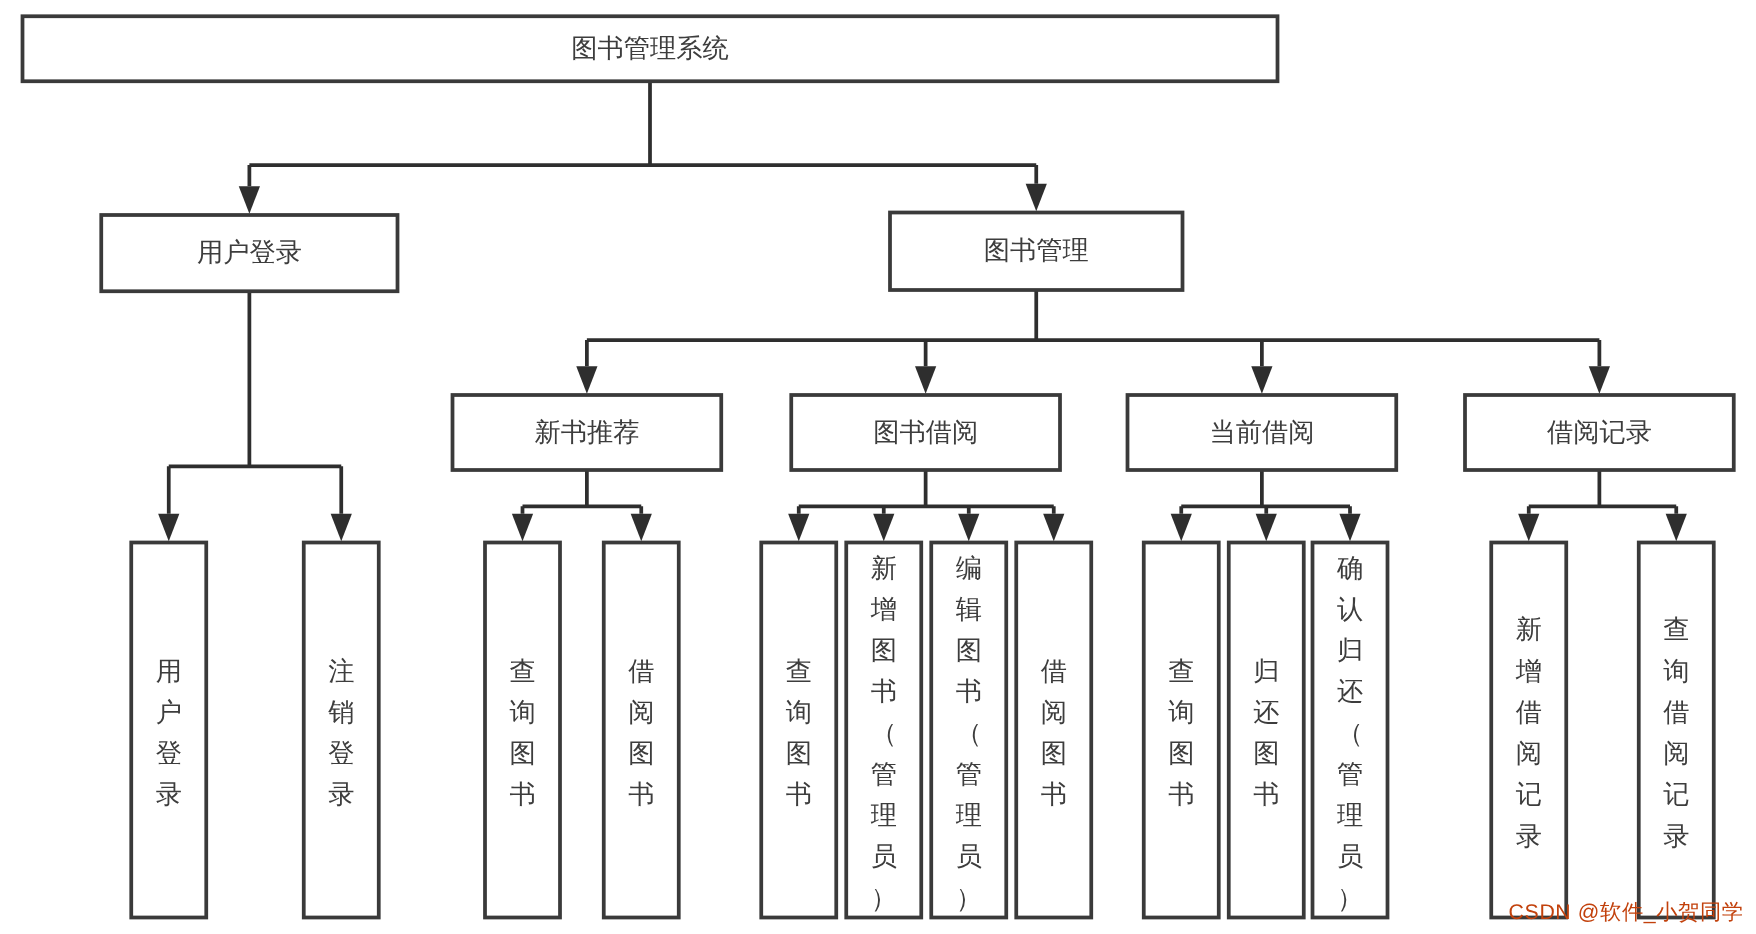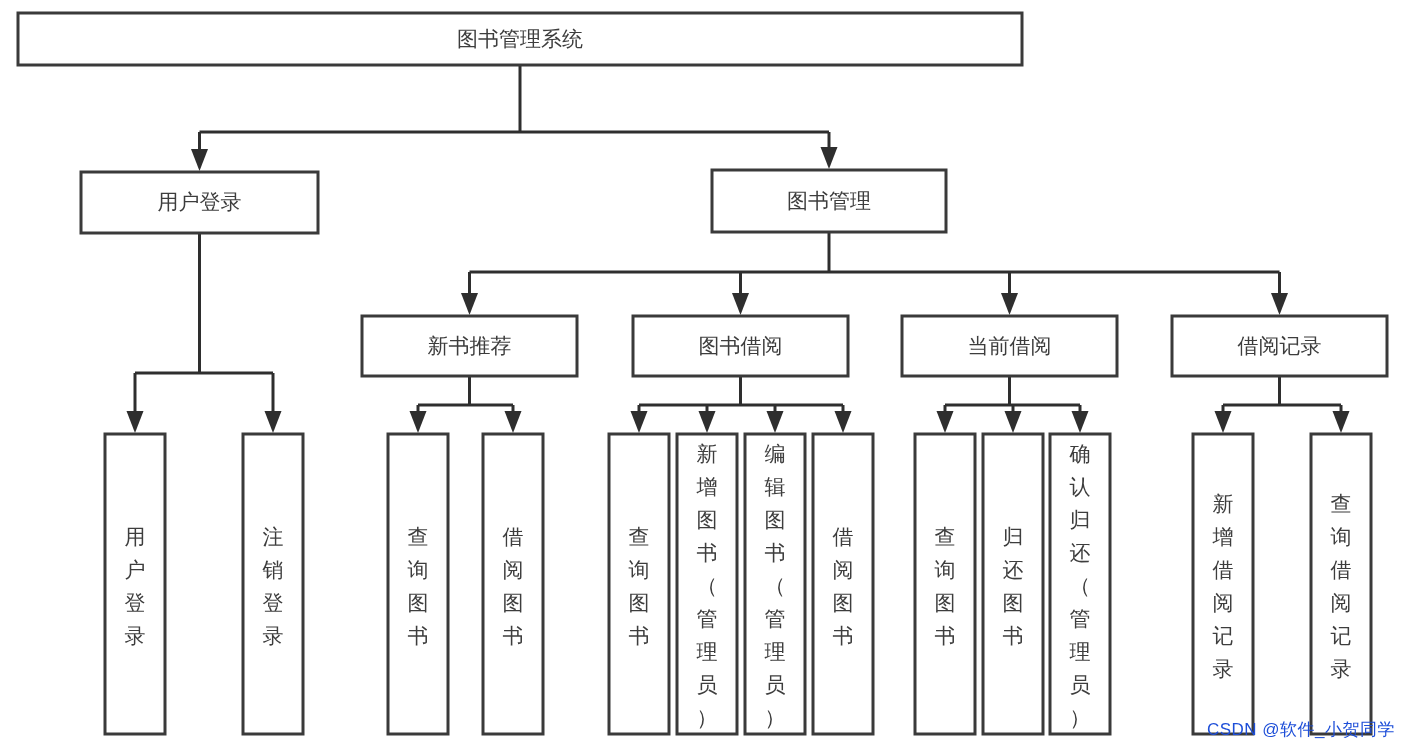--- a/index.html
+++ b/index.html
@@ -36,21 +36,21 @@
     stroke:#2e2e2e;
     stroke-width:3;
     fill:none;
   }
   .arrow-head{fill:#2e2e2e;stroke:none;}
 
   .watermark{
     position:absolute;
     right:10px;
     bottom:6px;
-    color:#1d4ed8;
+    color:#c2410c;
     font-size:17px;
     font-family:"Liberation Sans","DejaVu Sans",sans-serif;
     white-space:nowrap;
     letter-spacing:0.5px;
     pointer-events:none;
   }
 </style>
 </head>
 <body>
 

